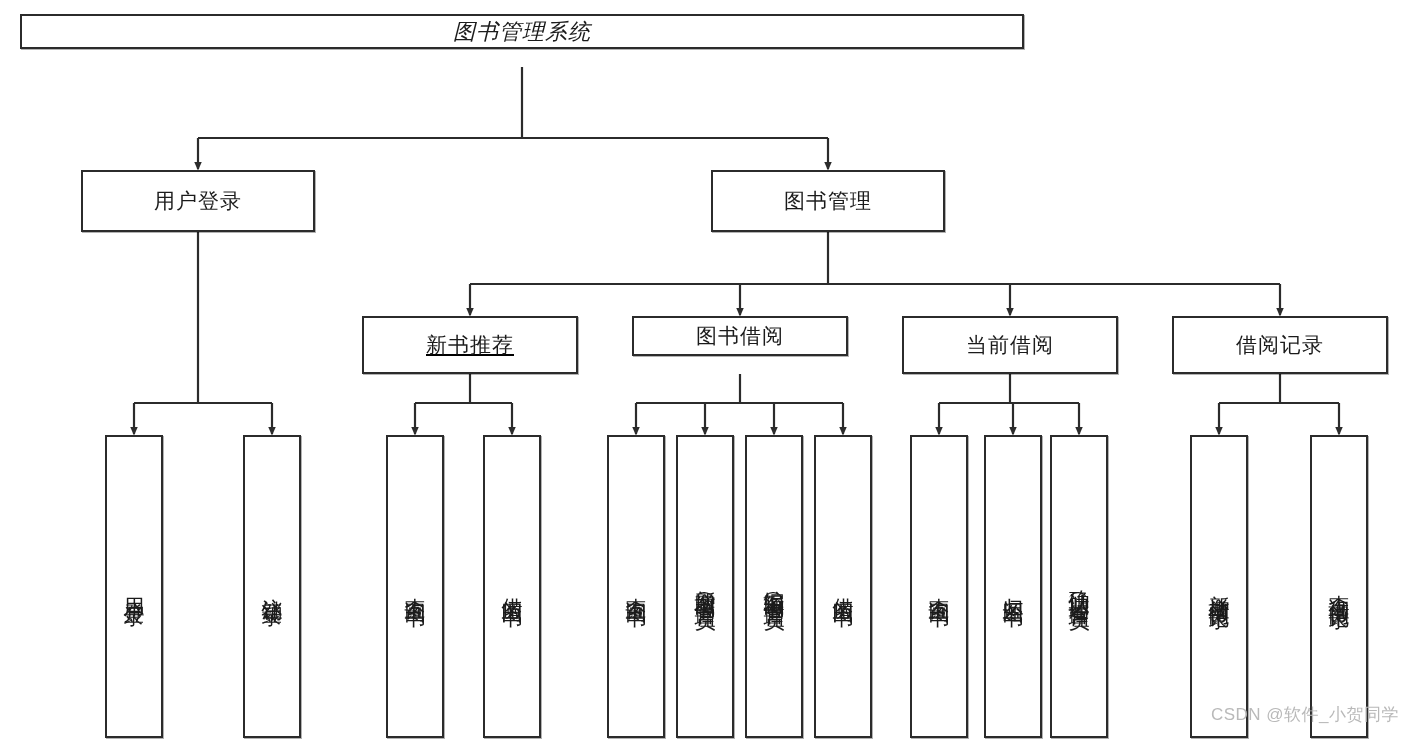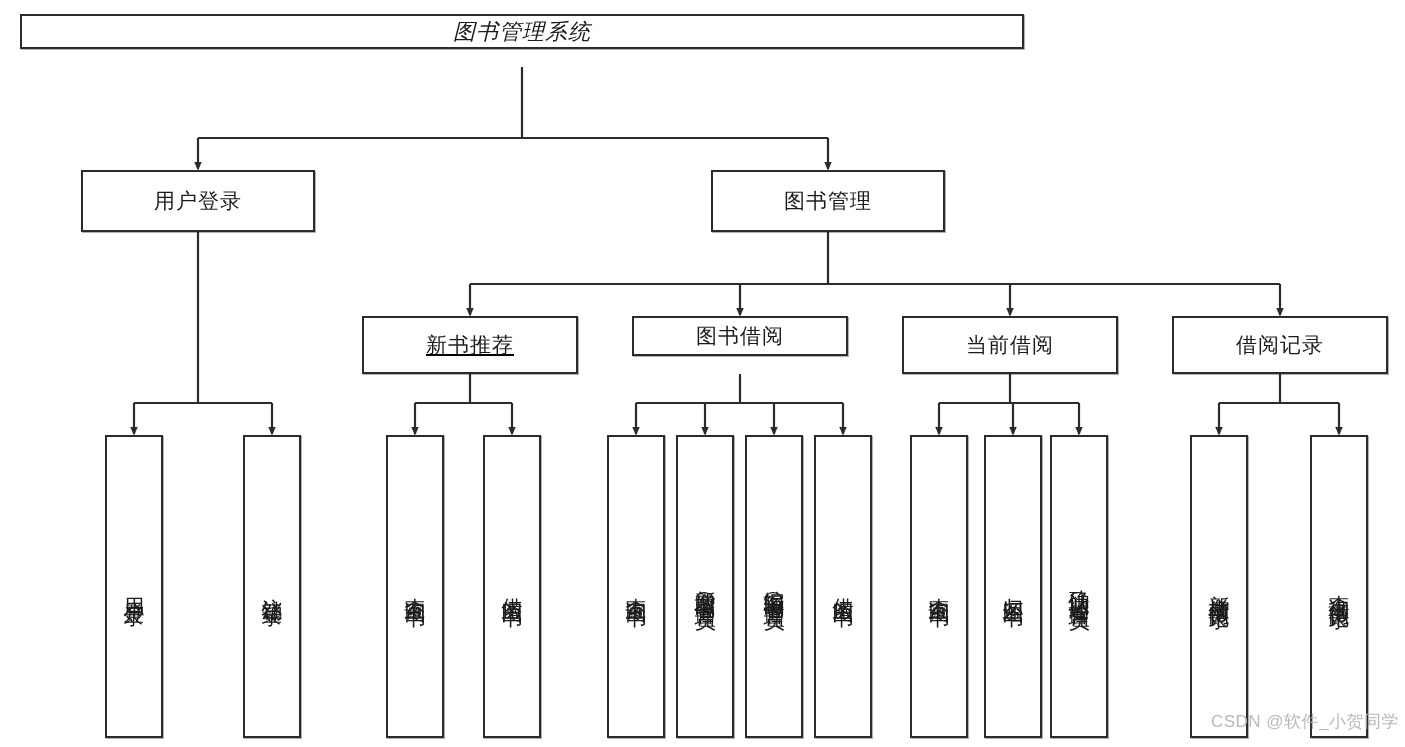--- a/index.html
+++ b/index.html
@@ -40,21 +40,21 @@
     font-size:21px;
     white-space:nowrap;
   }
   .node-box.root .node-label{font-size:22px;}
   #edges{
     position:absolute;left:0;top:0;width:1405px;height:747px;
     pointer-events:none;
   }
   #watermark{
     position:absolute;
-    right:6px;bottom:14px;
+    right:6px;bottom:21px;
     font-size:17px;
     color:#b9b9b9;
     letter-spacing:0.5px;
     font-family:"Liberation Sans","DejaVu Sans",sans-serif;
     white-space:nowrap;
   }
 </style>
 </head>
 <body>
 

